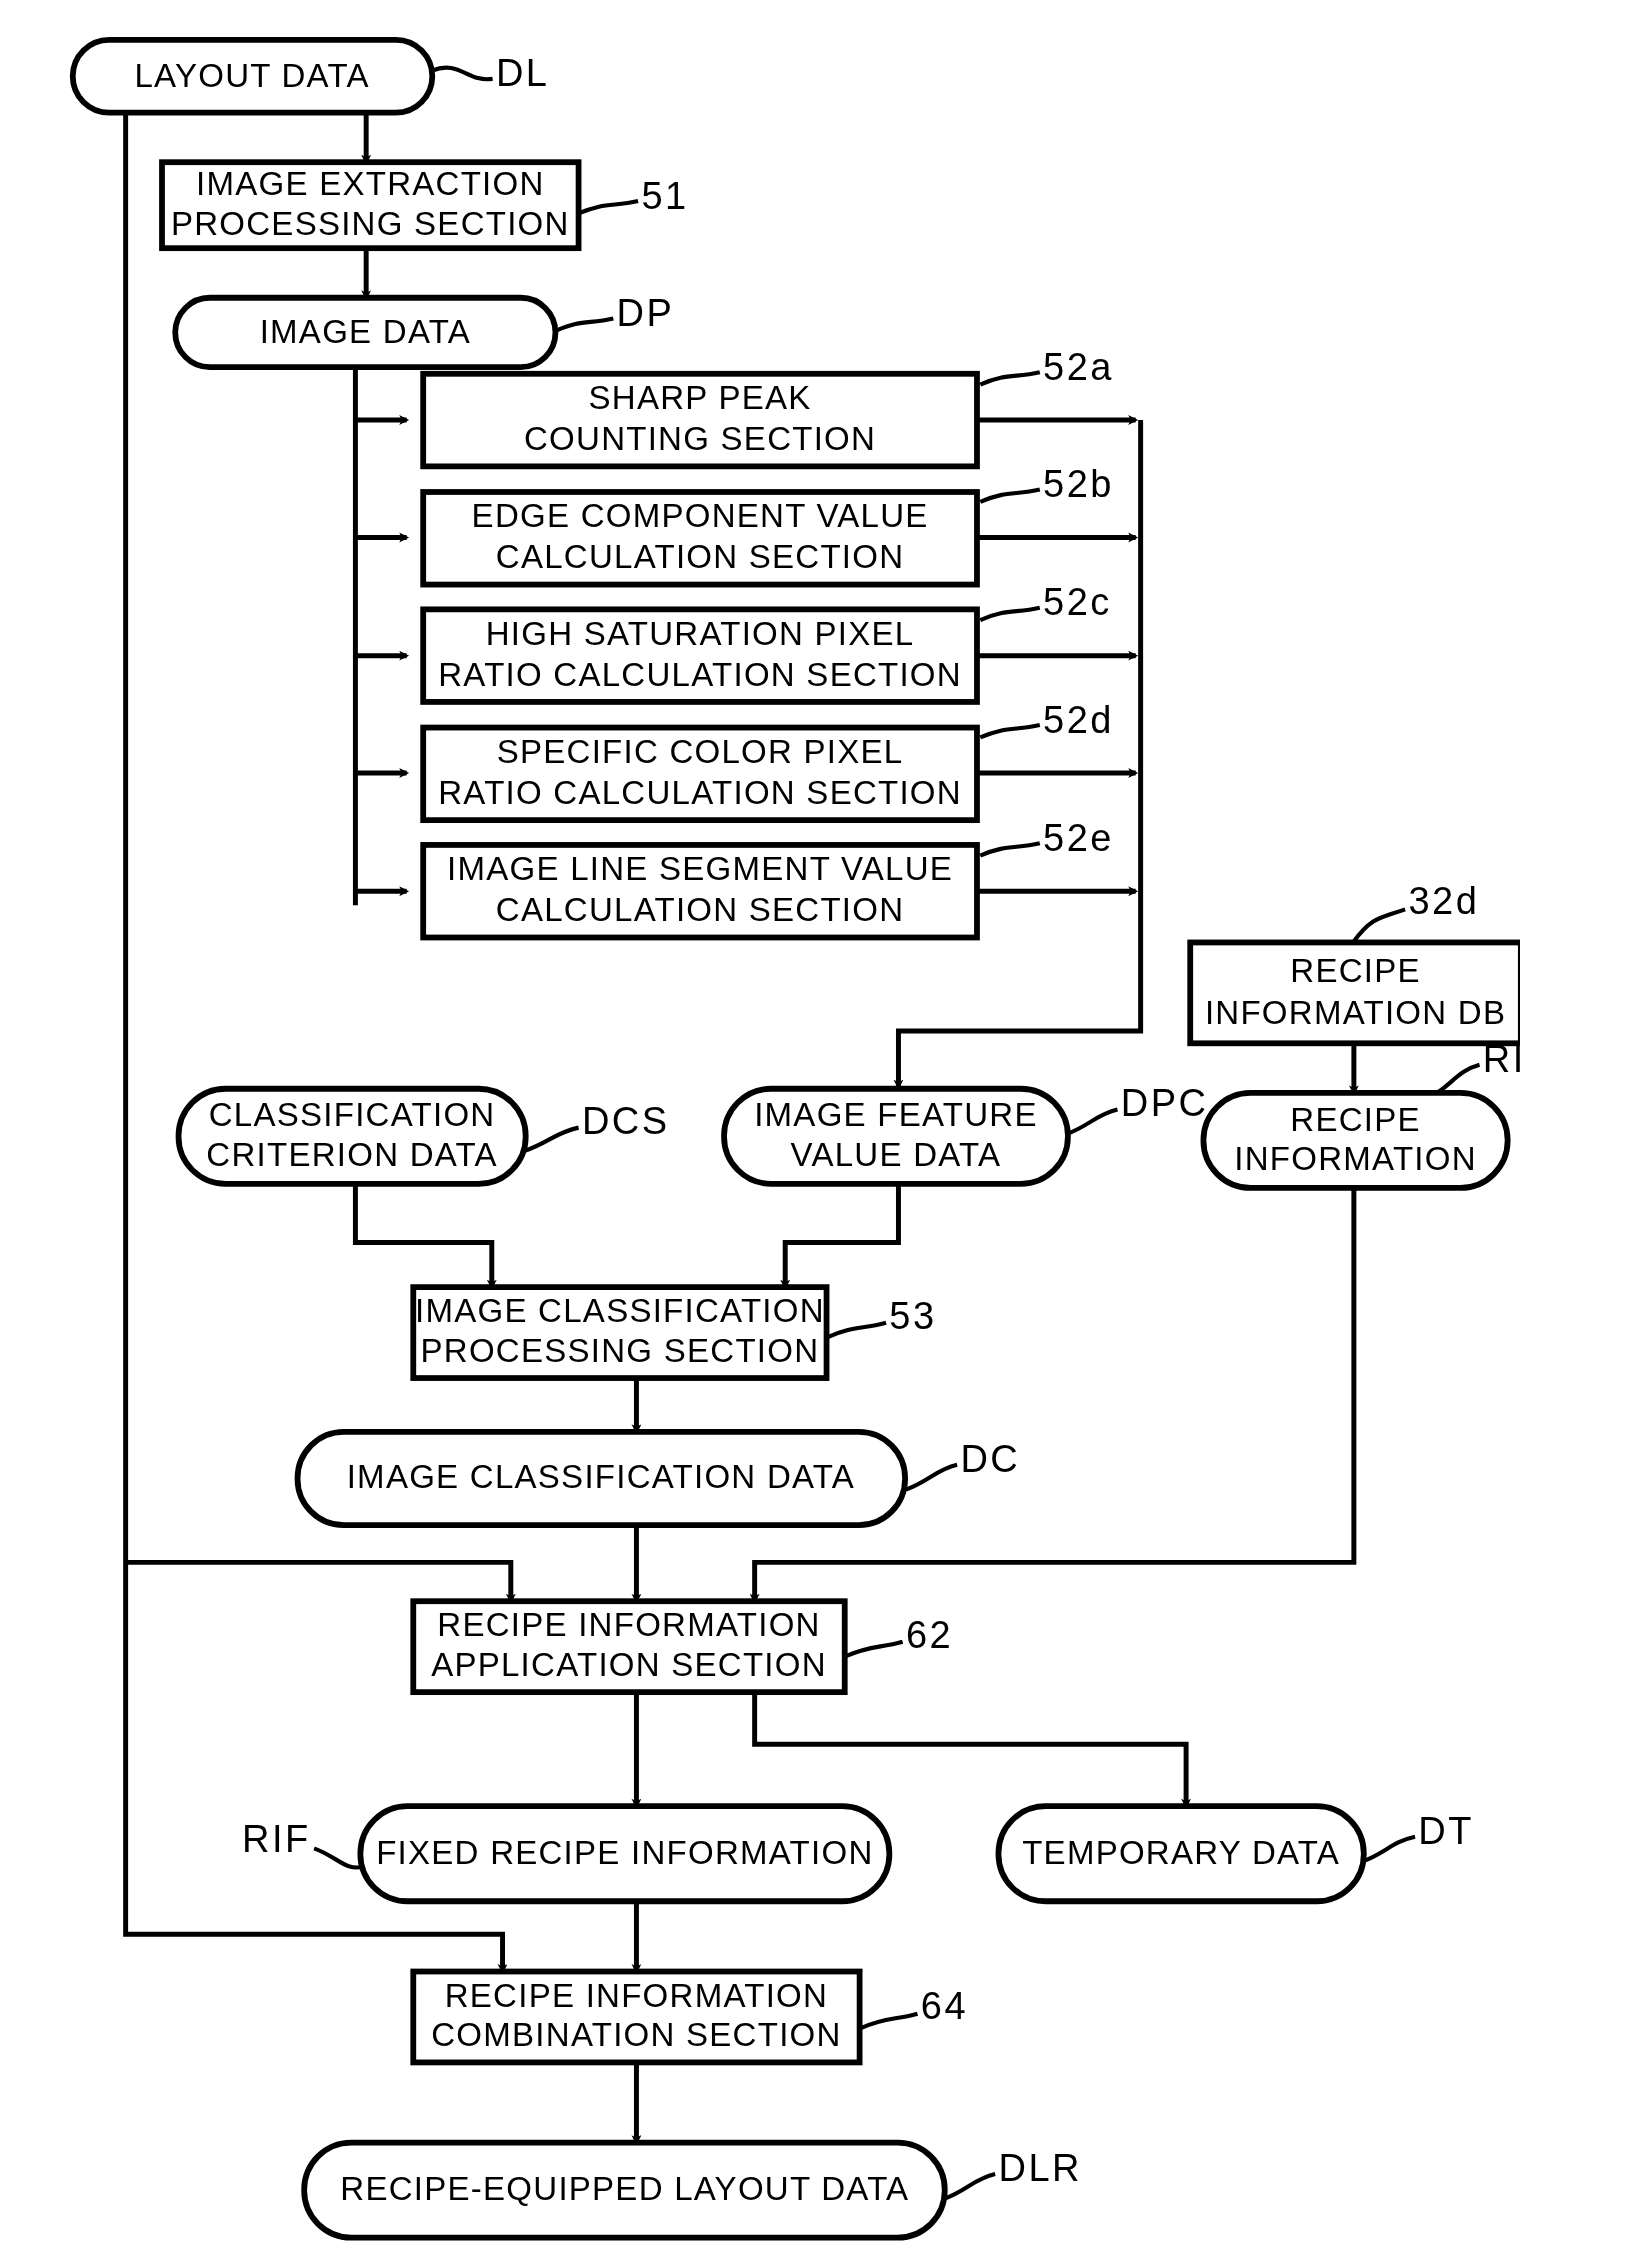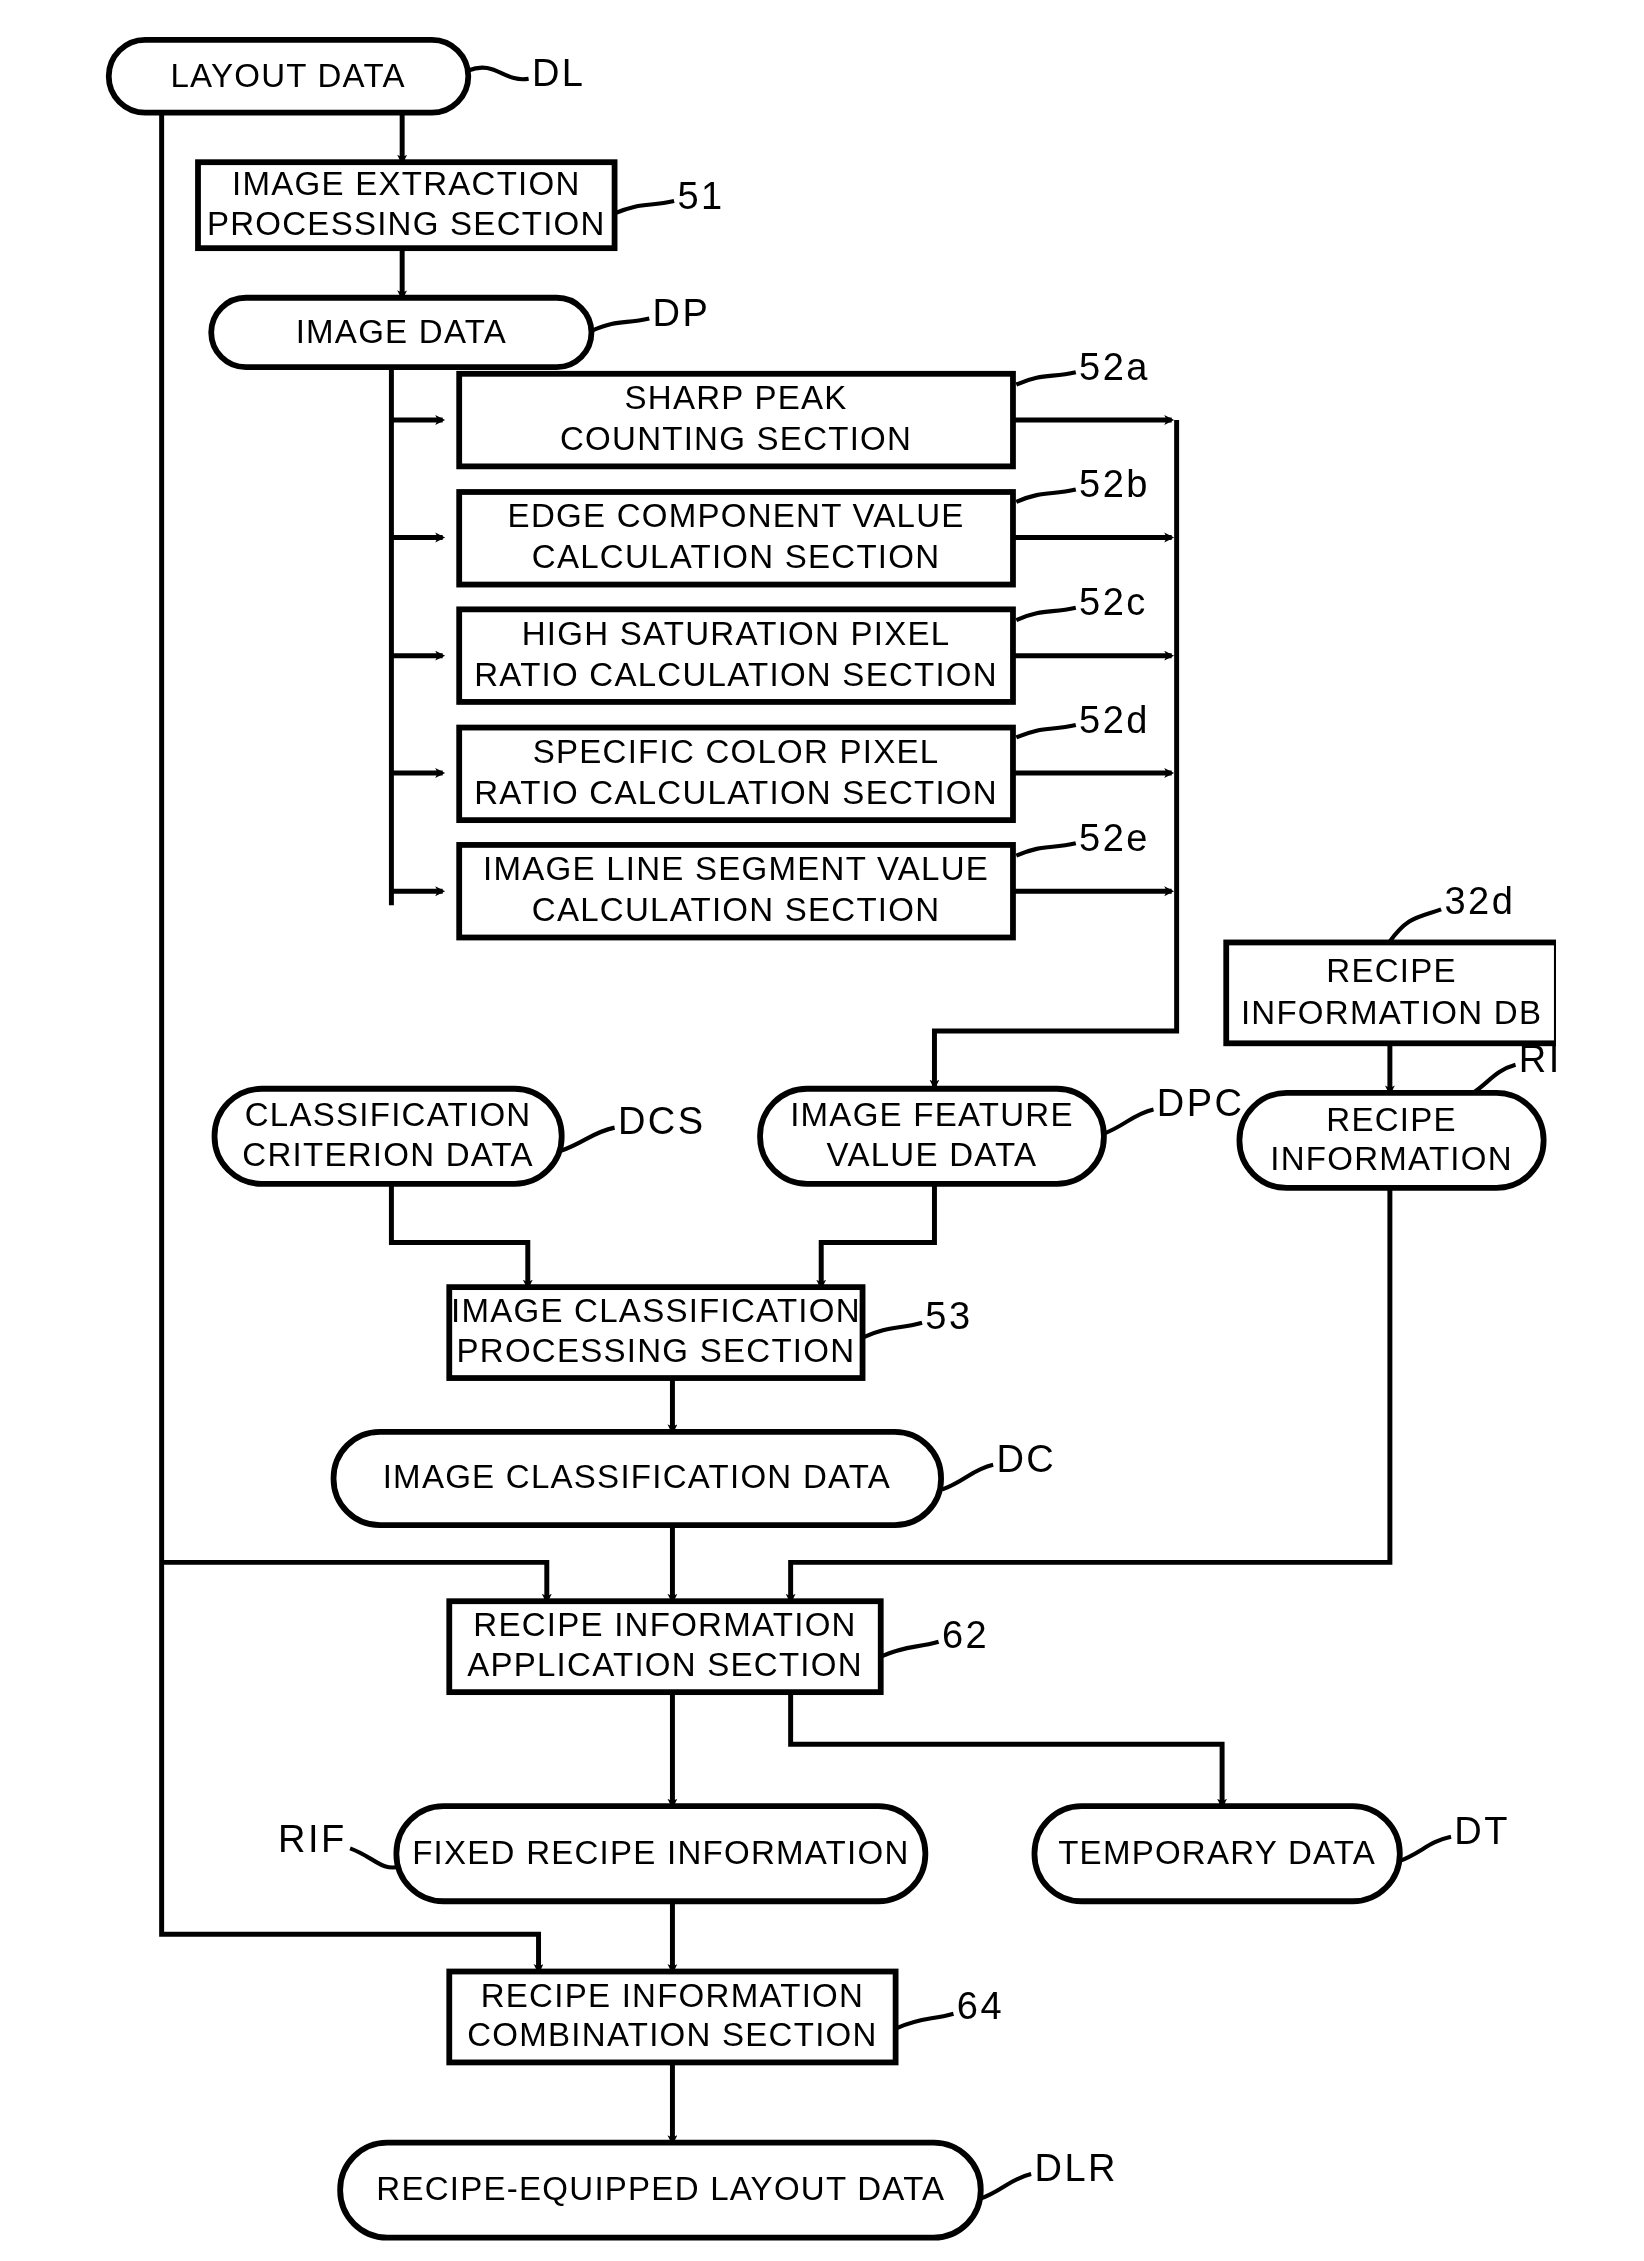--- a/index.html
+++ b/index.html
@@ -10,21 +10,20 @@
   }
   body {
     font-family: "Liberation Sans", sans-serif;
   }
   #figure-root {
     position: relative;
     width: 1520px;
     height: 2261px;
     background: #ffffff;
     overflow: hidden;
-    margin-left: 36px;
   }
   svg#flowchart {
     display: block;
     width: 1644px;
     height: 2261px;
   }
   .node-text {
     font-family: "Liberation Sans", sans-serif;
     font-size: 40px;
     letter-spacing: 1.5px;

